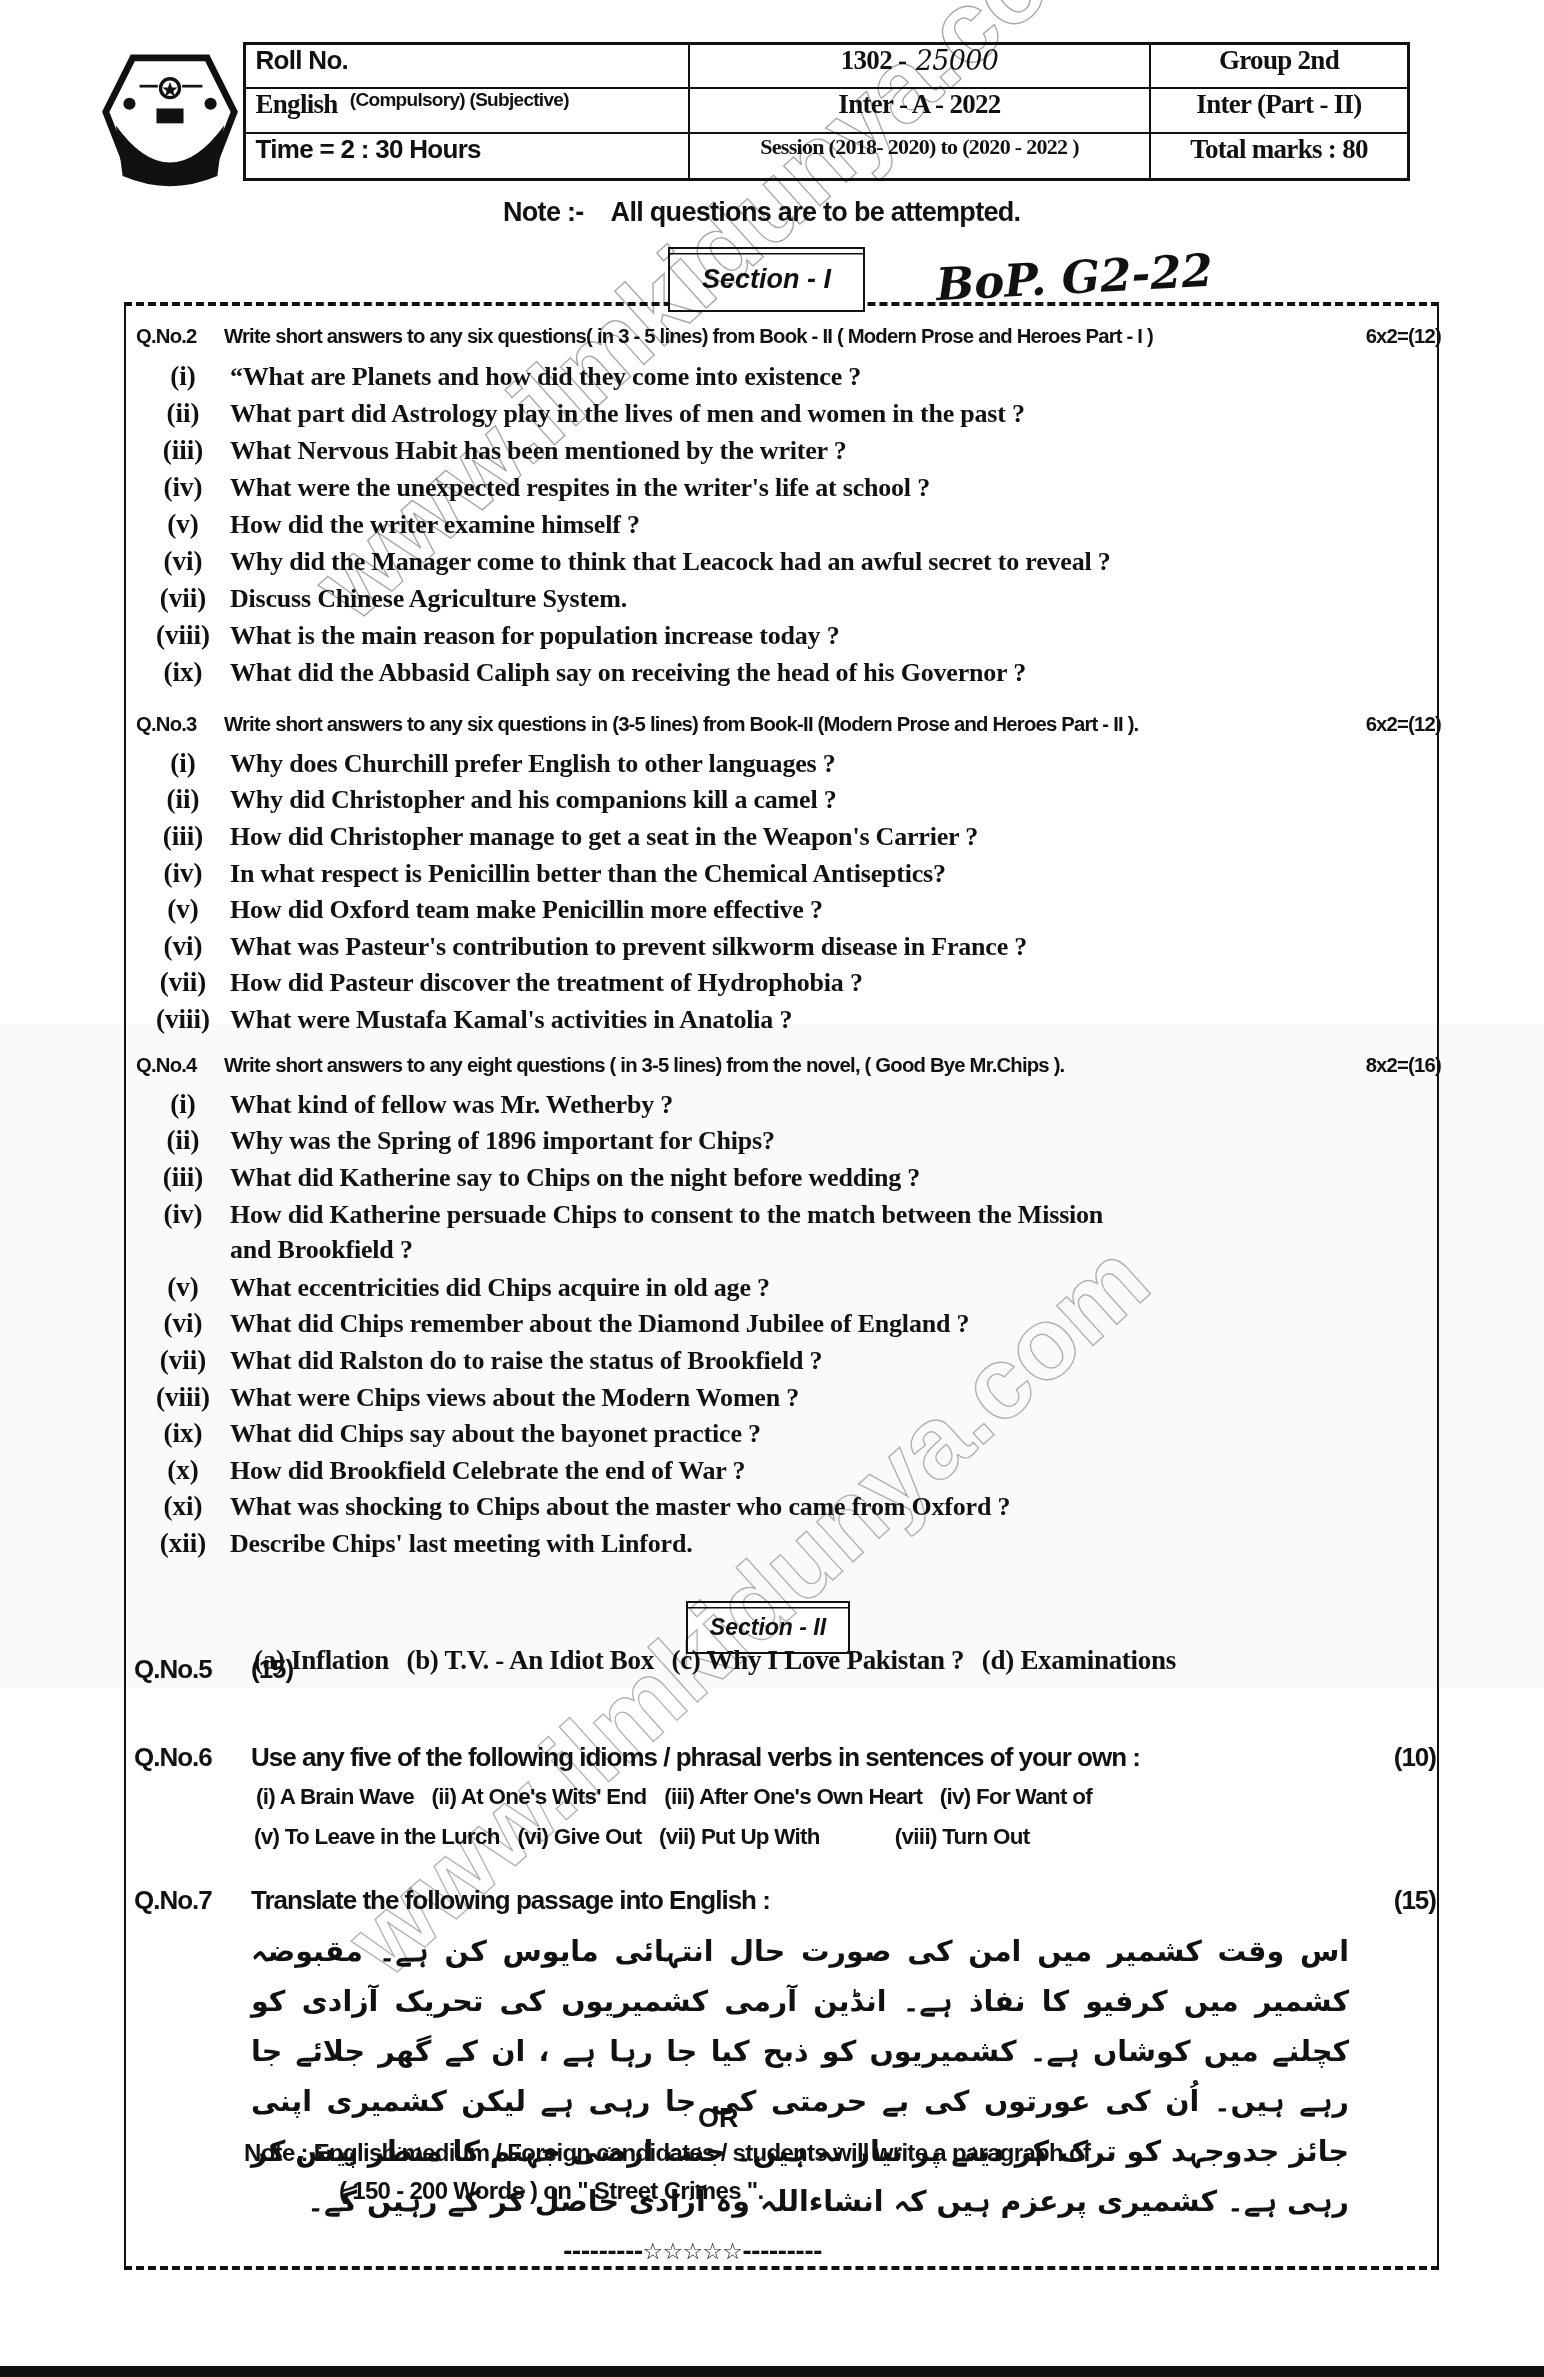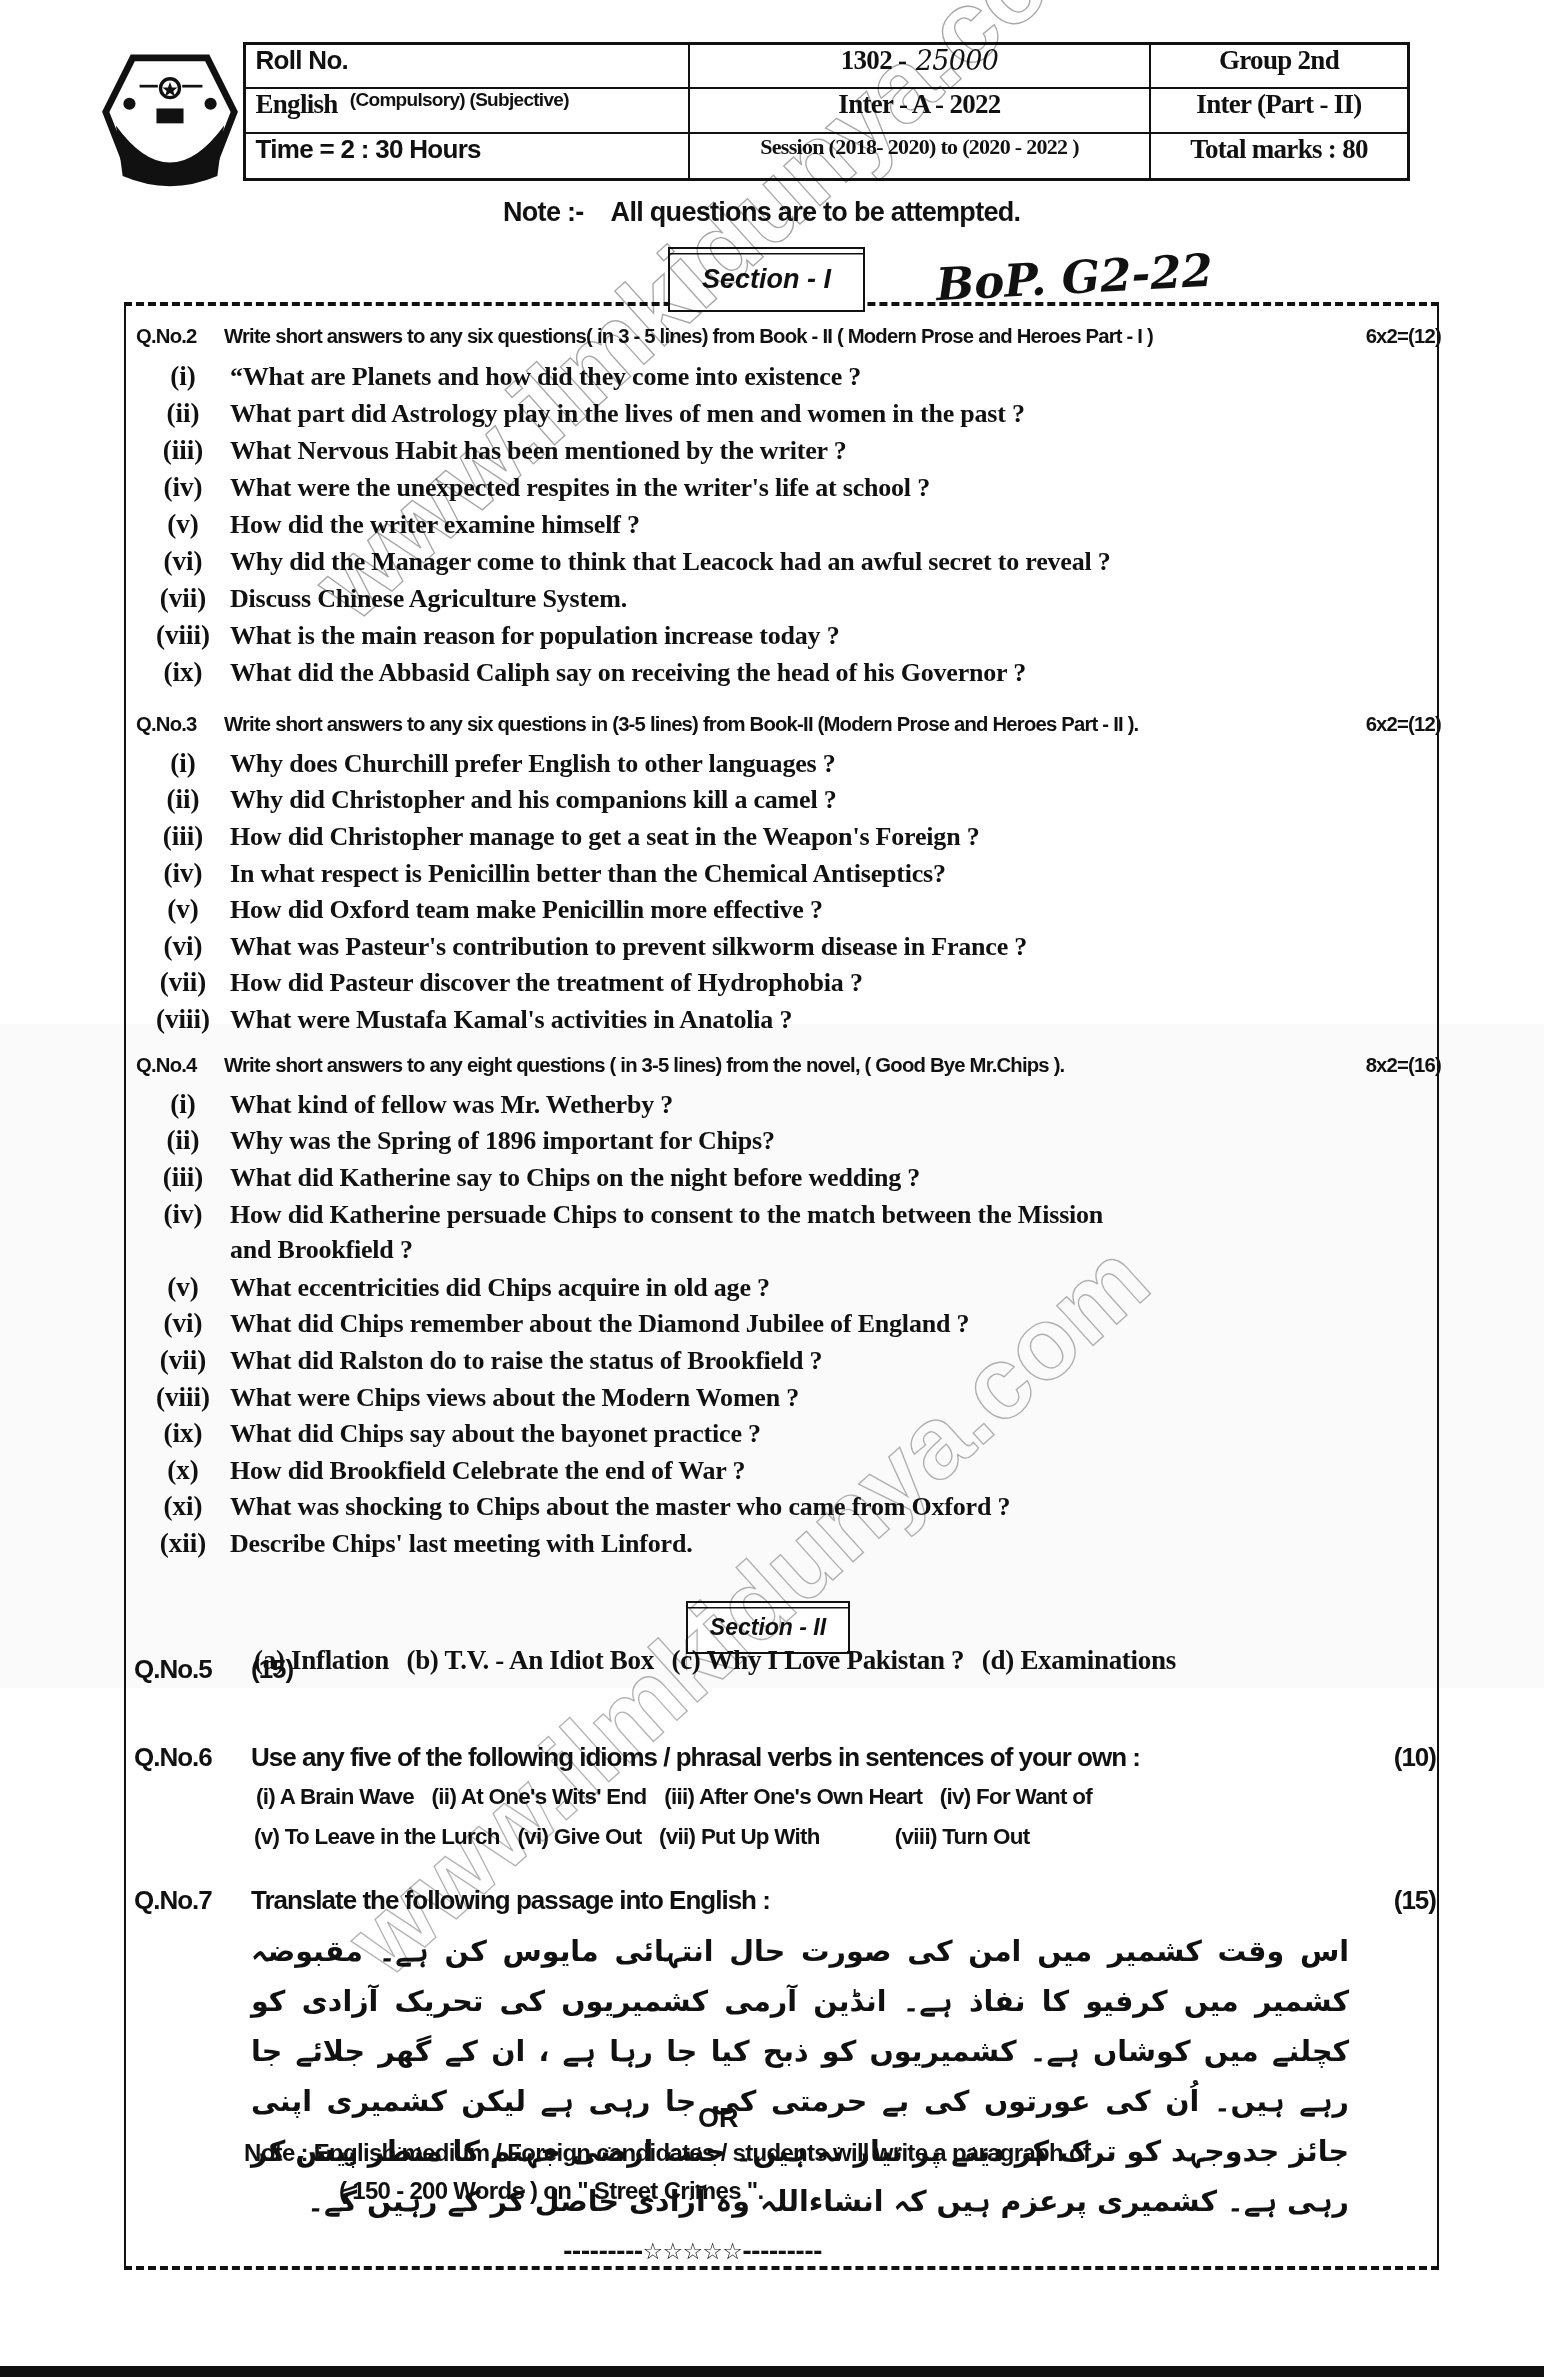--- a/index.html
+++ b/index.html
@@ -177,21 +177,21 @@
     <div class="item" style="top: 748px;">
       <span class="num">(i)</span>
       <span class="txt">Why does Churchill prefer English to other languages ?</span>
     </div>
     <div class="item" style="top: 784px;">
       <span class="num">(ii)</span>
       <span class="txt">Why did Christopher and his companions kill a camel ?</span>
     </div>
     <div class="item" style="top: 821px;">
       <span class="num">(iii)</span>
-      <span class="txt">How did Christopher manage to get a seat in the Weapon's Foreign ?</span>
+      <span class="txt">How did Christopher manage to get a seat in the Weapon's Carrier ?</span>
     </div>
     <div class="item" style="top: 858px;">
       <span class="num">(iv)</span>
       <span class="txt">In what respect is Penicillin better than the Chemical Antiseptics?</span>
     </div>
     <div class="item" style="top: 894px;">
       <span class="num">(v)</span>
       <span class="txt">How did Oxford team make Penicillin more effective ?</span>
     </div>
     <div class="item" style="top: 931px;">

